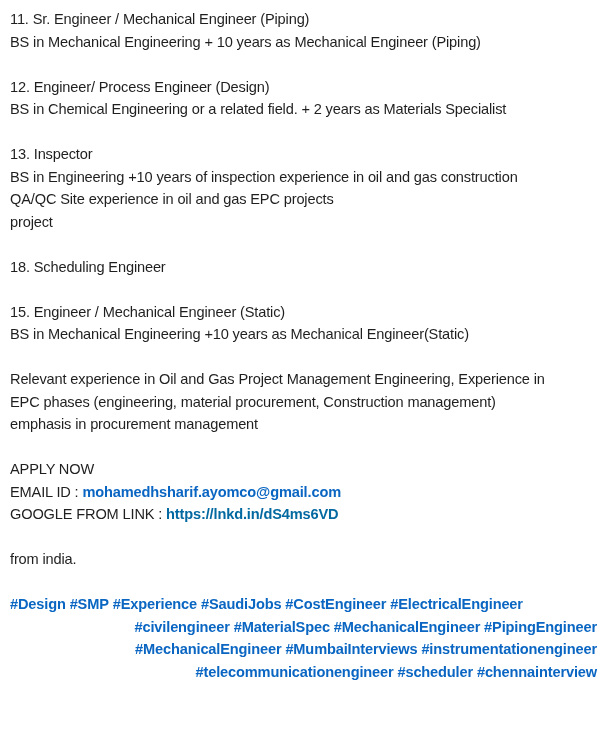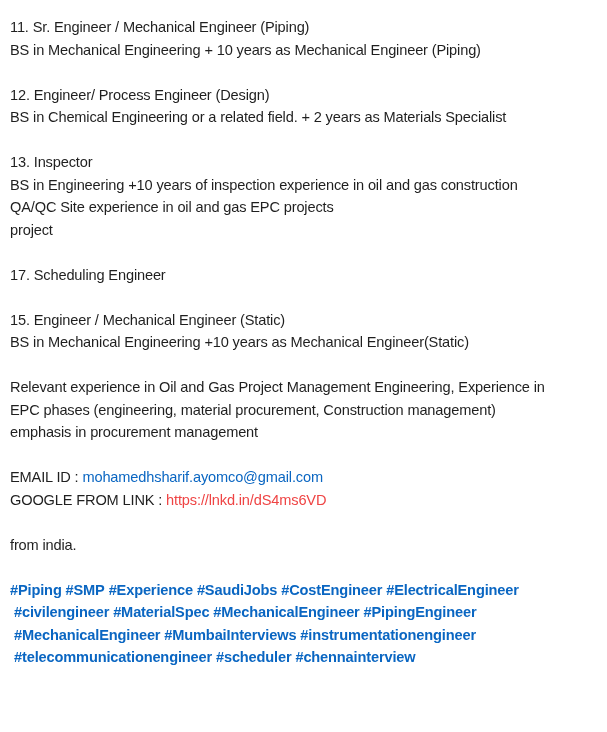--- a/index.html
+++ b/index.html
@@ -10,34 +10,34 @@
     body {
       width: 607px;
       height: 732px;
       overflow: hidden;
       font-family: "Liberation Sans", "DejaVu Sans", sans-serif;
       font-size: 14.6px;
       color: #1f1f1f;
     }
     .post {
       position: relative;
-      padding: 16px 10px 0 10px;
+      padding: 8px 10px 0 10px;
     }
     .line {
       display: block;
       line-height: 22.5px;
       white-space: nowrap;
       letter-spacing: -0.15px;
     }
     .gap { height: 22.5px; }
-    .link-email { color: #0a66c2; font-weight: normal; text-decoration: none; margin-top: 28px; }
-    .link-url { color: #ef4444; font-weight: normal; text-decoration: none; }
+    .link-email { color: #0a66c2; font-weight: bold; text-decoration: none; margin-top: 28px; }
+    .link-url { color: #0369a1; font-weight: bold; text-decoration: none; }
     .hashtags { line-height: 22.5px; }
     .hashtag-line { display: block; white-space: nowrap; letter-spacing: -0.15px; }
-    .hashtag-line.indent { padding-left: 4px; }
+    .hashtag-line.indent { padding-left: 4px; text-align: right; }
     .hashtag {
       color: #0a66c2;
       font-weight: bold;
       text-decoration: none;
     }
   </style>
 </head>
 <body>
 
 <div class="post">
@@ -49,46 +49,47 @@
   <span class="line">12. Engineer/ Process Engineer (Design)</span>
   <span class="line">BS in Chemical Engineering or a related field. + 2 years as Materials Specialist</span>
   <div class="gap"></div>
 
   <span class="line">13. Inspector</span>
   <span class="line">BS in Engineering +10 years of inspection experience in oil and gas construction</span>
   <span class="line">QA/QC Site experience in oil and gas EPC projects</span>
   <span class="line">project</span>
   <div class="gap"></div>
 
-  <span class="line">17. Scheduling Engineer</span>
+  <span class="line">18. Scheduling Engineer</span>
   <div class="gap"></div>
 
   <span class="line">15. Engineer / Mechanical Engineer (Static)</span>
   <span class="line">BS in Mechanical Engineering +10 years as Mechanical Engineer(Static)</span>
   <div class="gap"></div>
 
   <span class="line">Relevant experience in Oil and Gas Project Management Engineering, Experience in</span>
   <span class="line">EPC phases (engineering, material procurement, Construction management)</span>
   <span class="line">emphasis in procurement management</span>
   <div class="gap"></div>
 
+  <span class="line">APPLY NOW</span>
   <span class="line">
     <span>EMAIL ID : </span><a class="link-email">mohamedhsharif.ayomco@gmail.com</a>
   </span>
   <span class="line">
     <span>GOOGLE FROM LINK : </span><a class="link-url">https://lnkd.in/dS4ms6VD</a>
   </span>
   <div class="gap"></div>
 
   <span class="line">from india.</span>
   <div class="gap"></div>
 
   <div class="hashtags">
     <span class="hashtag-line">
-      <a class="hashtag">#Piping</a>
+      <a class="hashtag">#Design</a>
       <a class="hashtag">#SMP</a>
       <a class="hashtag">#Experience</a>
       <a class="hashtag">#SaudiJobs</a>
       <a class="hashtag">#CostEngineer</a>
       <a class="hashtag">#ElectricalEngineer</a>
     </span>
     <span class="hashtag-line indent">
       <a class="hashtag">#civilengineer</a>
       <a class="hashtag">#MaterialSpec</a>
       <a class="hashtag">#MechanicalEngineer</a>

